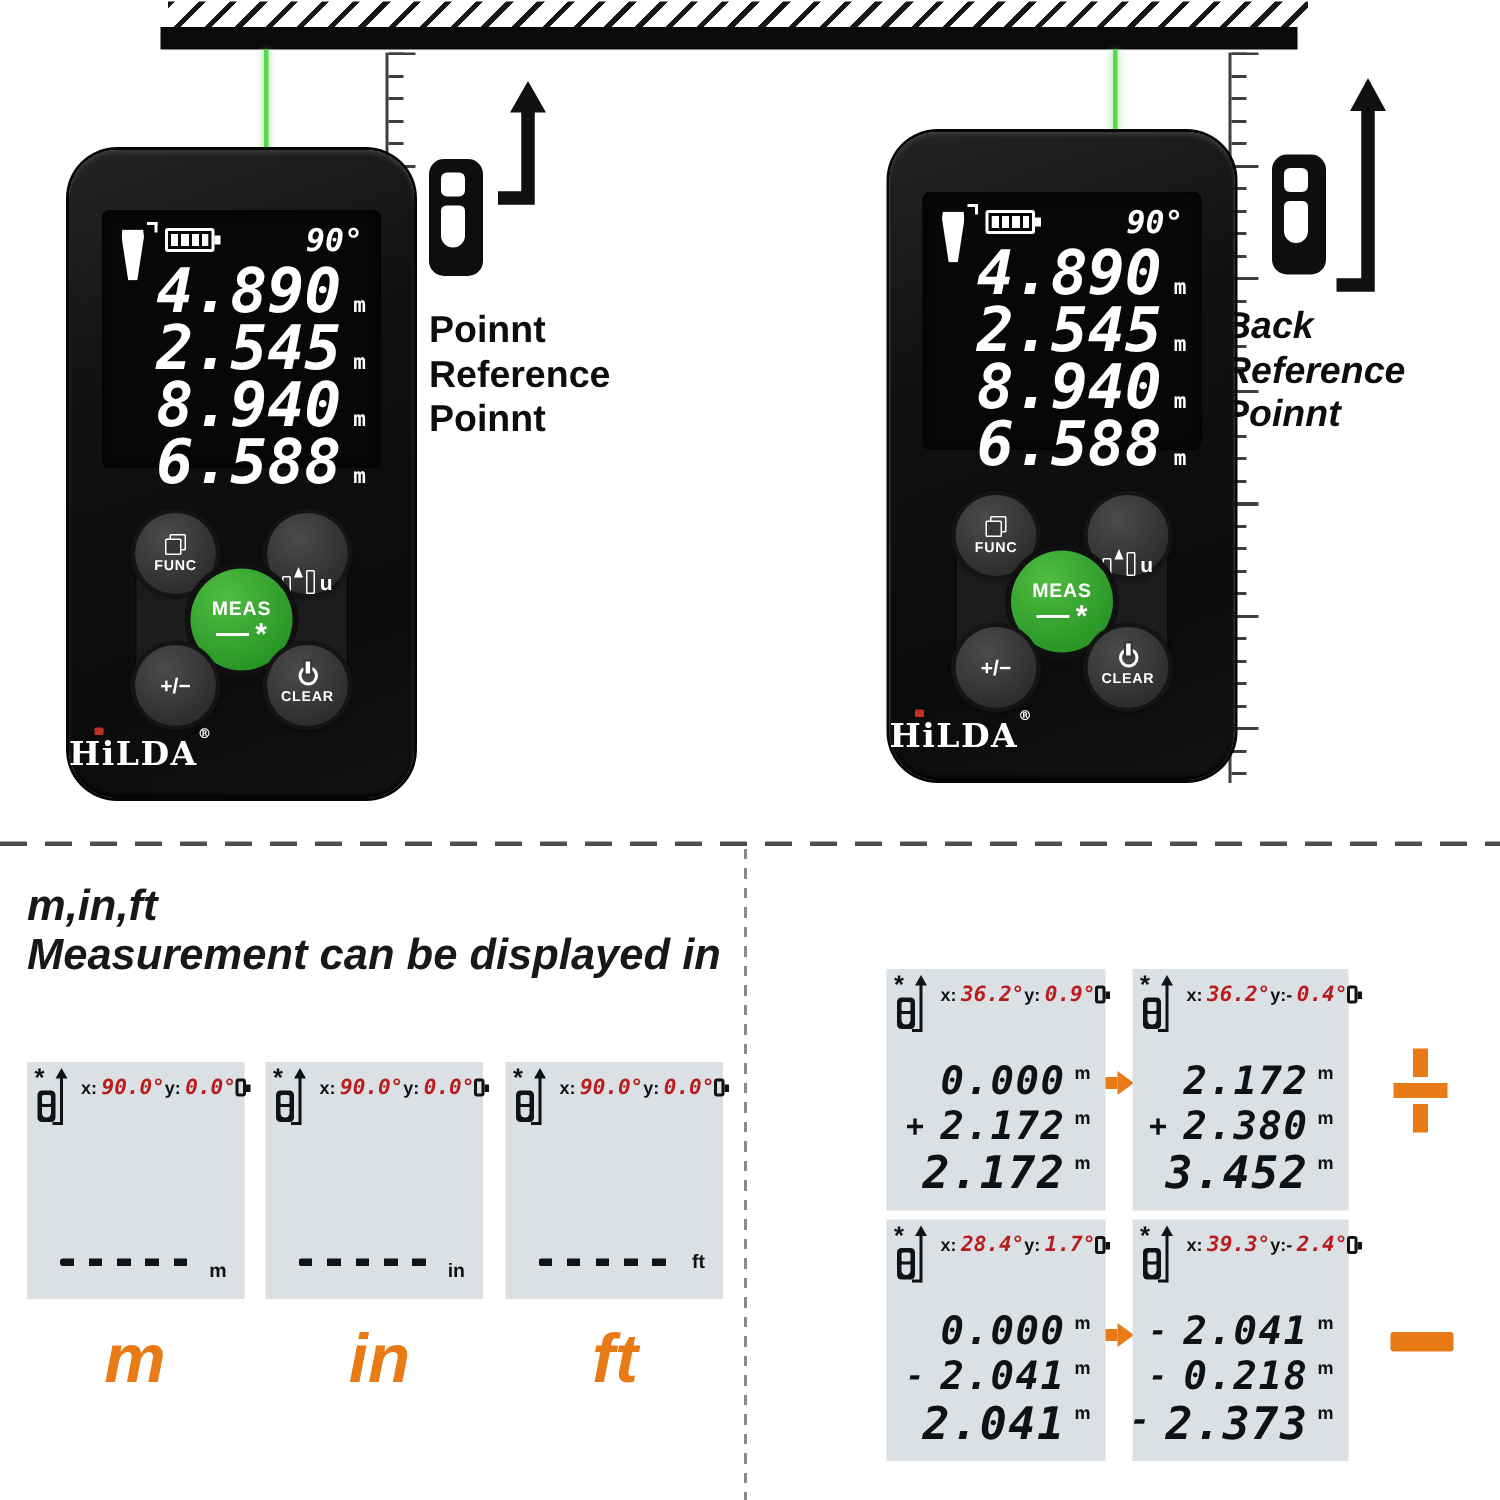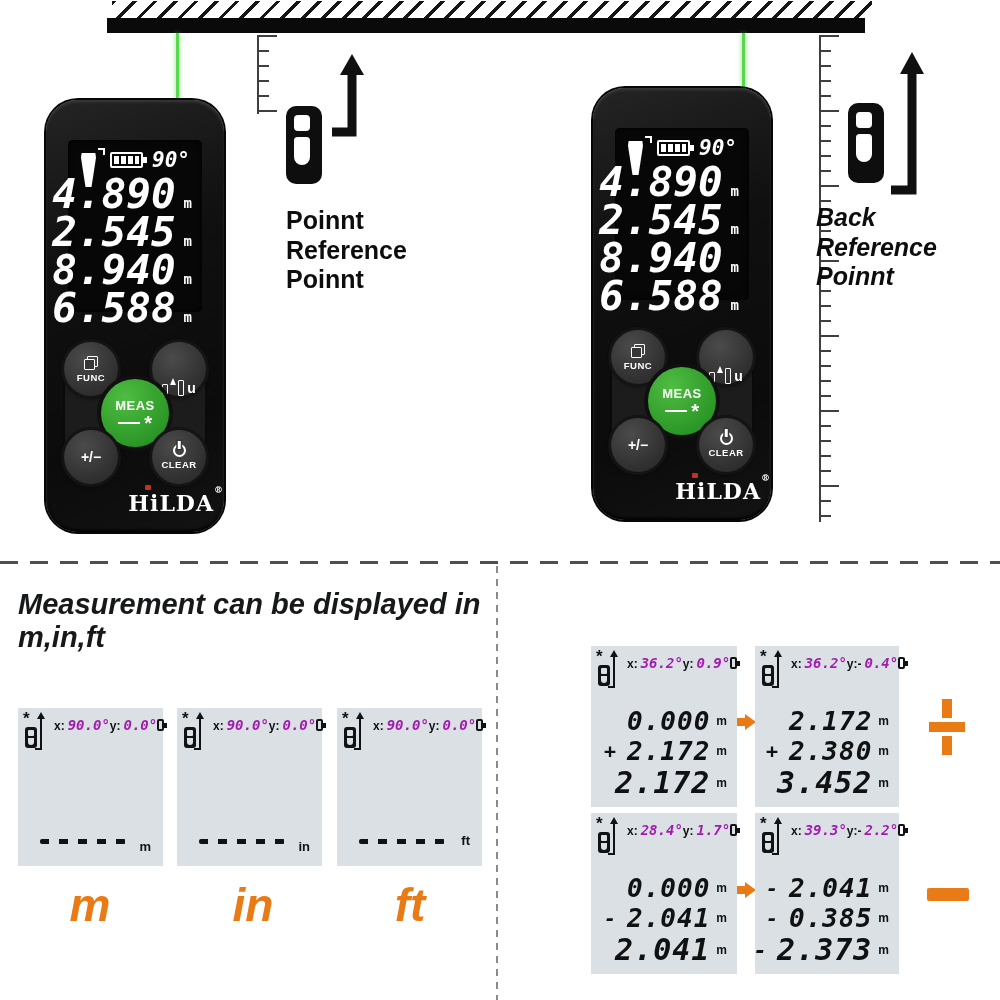--- a/index.html
+++ b/index.html
@@ -35,21 +35,21 @@
 
   
   .ref-arrow{position:absolute;}
   .ref-arrow svg{display:block;width:100%;height:100%;}
   .ref-dev{position:absolute;width:36px;background:#0e0e0e;border-radius:10px;}
   .ref-dev::before{content:"";position:absolute;left:8px;top:9px;width:16px;height:16px;background:#fff;border-radius:4px;}
   .ref-dev::after{content:"";position:absolute;left:8px;top:31px;width:16px;height:28px;background:#fff;border-radius:4px 4px 9px 9px;}
   .ref-label{position:absolute;font-weight:700;font-size:25px;line-height:1.18;color:#0d0d0d;}
 
   
-  .device{position:absolute;width:178px;height:432px;border-radius:32px;
+  .device{position:absolute;width:230px;height:432px;border-radius:32px;
     background:linear-gradient(160deg,#242424,#101010 35%,#0b0b0b 75%,#131313);
     box-shadow:inset 0 2px 3px #3a3a3a,inset 0 -2px 3px #000,0 0 0 2px #060606;}
   .screen{position:absolute;left:22px;right:22px;top:40px;height:172px;background:#070707;border-radius:5px;
     box-shadow:inset 0 0 6px #000;}
   .pen{position:absolute;left:13px;top:13px;width:15px;height:34px;background:#fff;
     clip-path:polygon(4% 0,96% 0,100% 14%,70% 100%,30% 100%,0 14%);}
   .pen-mark{position:absolute;left:30px;top:8px;width:7px;height:7px;border-top:2px solid #fff;border-right:2px solid #fff;}
   .bat-light{position:absolute;left:42px;top:12px;width:33px;height:16px;border:2px solid #fff;border-radius:2px;padding:2px;
     background:repeating-linear-gradient(to right,#fff 0 5px,transparent 5px 7px) content-box;}
   .bat-light::after{content:"";position:absolute;right:-6px;top:3px;width:4px;height:6px;background:#fff;}
@@ -80,21 +80,21 @@
   .ic-copy::before{content:"";position:absolute;right:0;top:0;width:9px;height:9px;border:1.6px solid #fff;border-radius:1px;}
   .ic-copy::after{content:"";position:absolute;left:0;bottom:0;width:9px;height:9px;border:1.6px solid #fff;border-radius:1px;background:#363636;}
   .ic-unit{display:flex;align-items:flex-end;gap:2px;height:18px;}
   .ic-unit i{display:block;border:1.6px solid #fff;border-radius:1px;}
   .ic-unit .b1{width:6px;height:12px;} .ic-unit .b2{width:6px;height:16px;}
   .ic-unit em{display:block;width:0;height:0;border-left:3.5px solid transparent;border-right:3.5px solid transparent;border-bottom:7px solid #fff;margin-bottom:11px;}
   .ulabel{font-size:14px;font-weight:700;margin-left:1px;}
   .k-tr{flex-direction:row;align-items:flex-end;}
   .ic-power{position:relative;width:13px;height:13px;border:2px solid #fff;border-radius:50%;}
   .ic-power::before{content:"";position:absolute;left:50%;top:-5px;transform:translateX(-50%);width:2.5px;height:8px;background:#fff;box-shadow:0 0 0 1.5px #363636;}
-  .brand{position:absolute;left:0;right:0;bottom:16px;text-align:right;color:#fff;
+  .brand{position:absolute;left:0;right:0;bottom:16px;text-align:left;color:#fff;
     font-family:"DejaVu Serif",serif;font-weight:700;font-size:22px;letter-spacing:1px;}
   .brand-txt{position:relative;display:inline-block;}
   .brand sup{font-size:9px;vertical-align:18px;}
   .i-dot{position:absolute;left:17px;top:0px;width:6px;height:5px;background:#c23122;border-radius:1px;}
 
   
   .h-divider{position:absolute;left:0;top:561px;width:1000px;height:3px;
     background:repeating-linear-gradient(to right,#4f4f4f 0 18px,transparent 18px 30px);}
   .v-divider{position:absolute;left:496px;top:566px;width:2px;height:434px;
     background:repeating-linear-gradient(to bottom,#8a8a8a 0 7px,transparent 7px 13px);}
@@ -110,35 +110,35 @@
   .mi-star{position:absolute;left:-2px;top:-5px;font-size:17px;font-weight:700;color:#101214;font-style:normal;}
   .mi-arrow{position:absolute;left:15px;top:4px;bottom:2px;width:2px;background:#101214;}
   .mi-arrow::before{content:"";position:absolute;left:-3px;top:-6px;width:0;height:0;
     border-left:4px solid transparent;border-right:4px solid transparent;border-bottom:7px solid #101214;}
   .mi-arrow::after{content:"";position:absolute;left:-5px;bottom:0;width:6px;height:2px;background:#101214;}
   .mi-dev{position:absolute;left:0;top:13px;width:12px;height:21px;background:#101214;border-radius:3px;text-decoration:none;}
   .mi-dev::before{content:"";position:absolute;left:3px;top:3px;width:6px;height:6px;background:var(--lcd);border-radius:1px;}
   .mi-dev::after{content:"";position:absolute;left:3px;top:11px;width:6px;height:7px;background:var(--lcd);border-radius:0 0 3px 3px;}
   .xy{display:flex;align-items:baseline;gap:3px;margin-top:3px;}
   .xy-lab{font-size:12px;font-weight:700;color:#101214;}
-  .xy-val{font-size:14px;color:#a21caf;}
+  .xy-val{font-size:14px;color:#b91c1c;}
   .xy.x1{margin-left:6px;}
   .xy.y1{margin-left:auto;}
   .bat-dark{position:relative;width:25px;height:12px;border:2px solid #101214;border-radius:2px;margin:5px 4px 0 auto;padding:1.5px;
     background:repeating-linear-gradient(to right,#101214 0 4px,transparent 4px 6px) content-box;}
   .bat-dark::after{content:"";position:absolute;right:-5px;top:2px;width:3px;height:5px;background:#101214;}
   .dashes{position:absolute;left:22px;bottom:22px;width:86px;height:5px;border-radius:2px;
     background:repeating-linear-gradient(to right,#101214 0 9px,transparent 9px 19px);}
   .lcd-unit{position:absolute;right:12px;bottom:12px;font-size:13px;font-weight:700;color:#101214;}
 
   .unit-word{position:absolute;width:70px;text-align:center;font-style:italic;font-weight:700;font-size:46px;color:var(--orange);}
 
   
   .calc-rows{position:absolute;right:10px;bottom:9px;display:flex;flex-direction:column;align-items:flex-end;gap:4px;}
-  .crow{display:flex;align-items:center;}
+  .crow{display:flex;align-items:flex-start;}
   .cop{font-size:20px;color:#0f1113;width:18px;text-align:center;margin-right:8px;}
   .cval{font-size:26px;line-height:1;color:#0f1113;letter-spacing:1px;}
   .cunit{font-size:12px;font-weight:700;color:#0f1113;margin-left:6px;}
   .crow.big .cval{font-size:30px;}
   .crow.big .cop{font-size:22px;}
 
   .o-arrow{position:absolute;display:flex;align-items:center;}
   .o-arrow i{width:8px;height:8px;background:var(--orange);}
   .o-arrow b{width:0;height:0;border-top:8px solid transparent;border-bottom:8px solid transparent;border-left:11px solid var(--orange);}
   .o-plus{position:absolute;display:flex;flex-direction:column;align-items:center;gap:4px;}
@@ -297,22 +297,22 @@
           <span class="klabel">CLEAR</span>
         </div>
     </div>
     <div class="brand"><span class="brand-txt"><span>HiLDA</span><sup>®</sup><i class="i-dot"></i></span></div>
   </div>
 
   <div class="h-divider"></div>
   <div class="v-divider"></div>
 
   <div class="bl-title">
+    <div>m,in,ft</div>
     <div>Measurement can be displayed in</div>
-    <div>m,in,ft</div>
   </div>
 
   <div class="lcd" style="left:18px;top:708px;width:145px;height:158px;">
     <div class="lcd-head">
       <span class="mini-icon">
           <b class="mi-star">*</b>
           <i class="mi-arrow"></i>
           <u class="mi-dev"></u>
         </span>
       <span class="xy x1">
@@ -506,33 +506,33 @@
           <b class="mi-star">*</b>
           <i class="mi-arrow"></i>
           <u class="mi-dev"></u>
         </span>
       <span class="xy x1">
           <b class="xy-lab">x:</b>
           <span class="seg xy-val">39.3°</span>
         </span>
       <span class="xy y1">
           <b class="xy-lab">y:-</b>
-          <span class="seg xy-val">2.2°</span>
+          <span class="seg xy-val">2.4°</span>
         </span>
       <span class="bat-dark"></span>
     </div>
     <div class="calc-rows">
       <div class="crow">
           <span class="cop seg">-</span>
           <span class="cval seg">2.041</span>
           <span class="cunit">m</span>
         </div>
       <div class="crow">
           <span class="cop seg">-</span>
-          <span class="cval seg">0.385</span>
+          <span class="cval seg">0.218</span>
           <span class="cunit">m</span>
         </div>
       <div class="crow big">
           <span class="cop seg">-</span>
           <span class="cval seg">2.373</span>
           <span class="cunit">m</span>
         </div>
     </div>
   </div>
 

